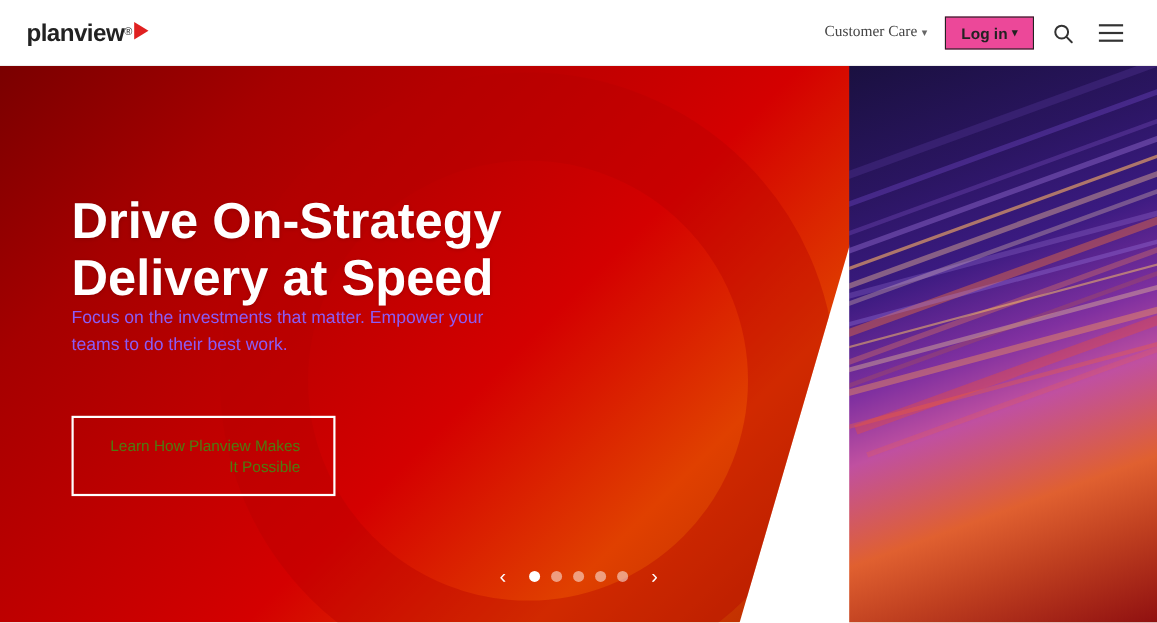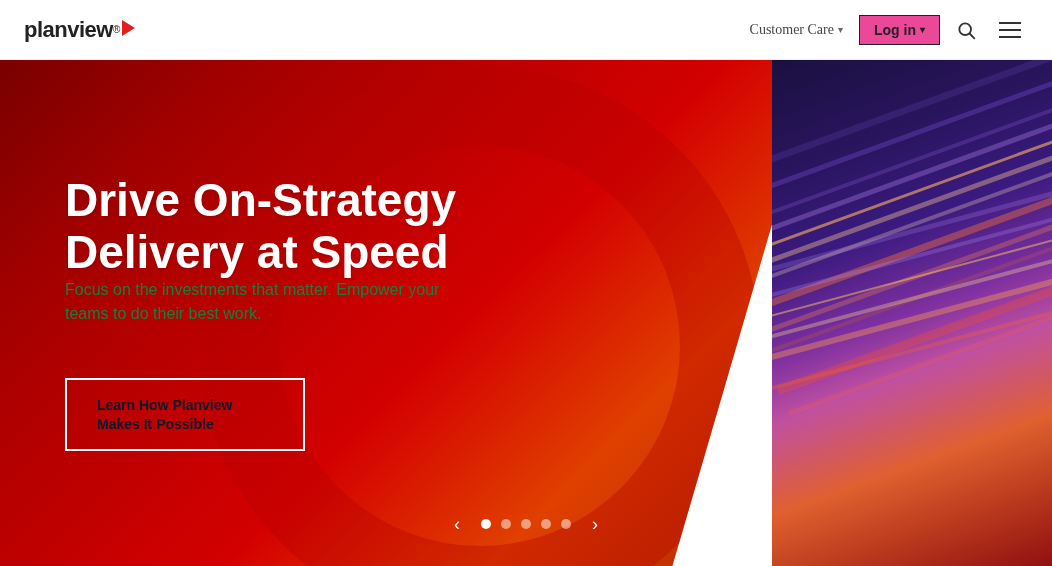--- a/index.html
+++ b/index.html
@@ -198,33 +198,33 @@
     .hero-title {
       font-size: 46px;
       font-weight: 800;
       color: #fff;
       line-height: 1.12;
       max-width: 500px;
       text-shadow: 0 1px 4px rgba(0,0,0,0.15);
     }
     .hero-subtitle {
       font-size: 16px;
-      color: #15803d;
+      color: #8b5cf6;
       max-width: 420px;
       line-height: 1.5;
       margin-bottom: 52px;
     }
     .hero-cta {
       display: inline-block;
       border: 2.5px solid #fff;
-      color: #0f172a;
+      color: #4d7c0f;
       font-size: 14px;
-      font-weight: 700;
+      font-weight: 400;
       padding: 16px 30px;
-      text-align: left;
+      text-align: right;
       cursor: pointer;
       max-width: 240px;
       line-height: 1.3;
       background: transparent;
     }
 
     
     .carousel-controls {
       position: absolute;
       bottom: 28px;

